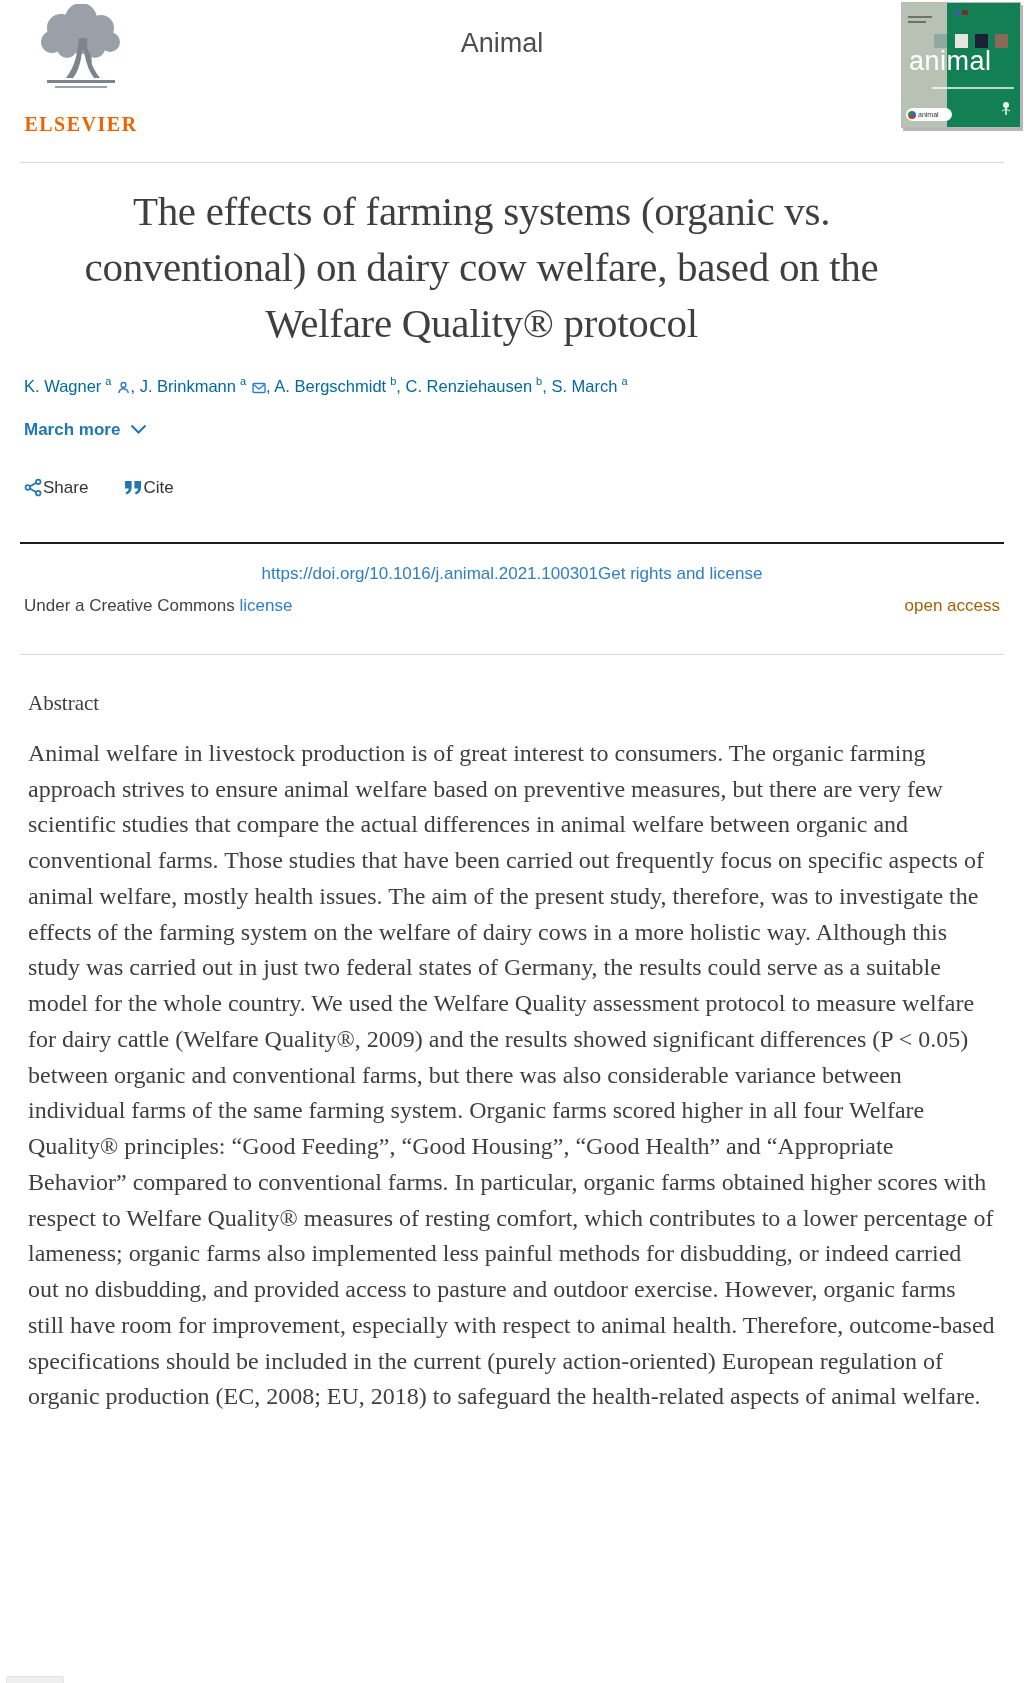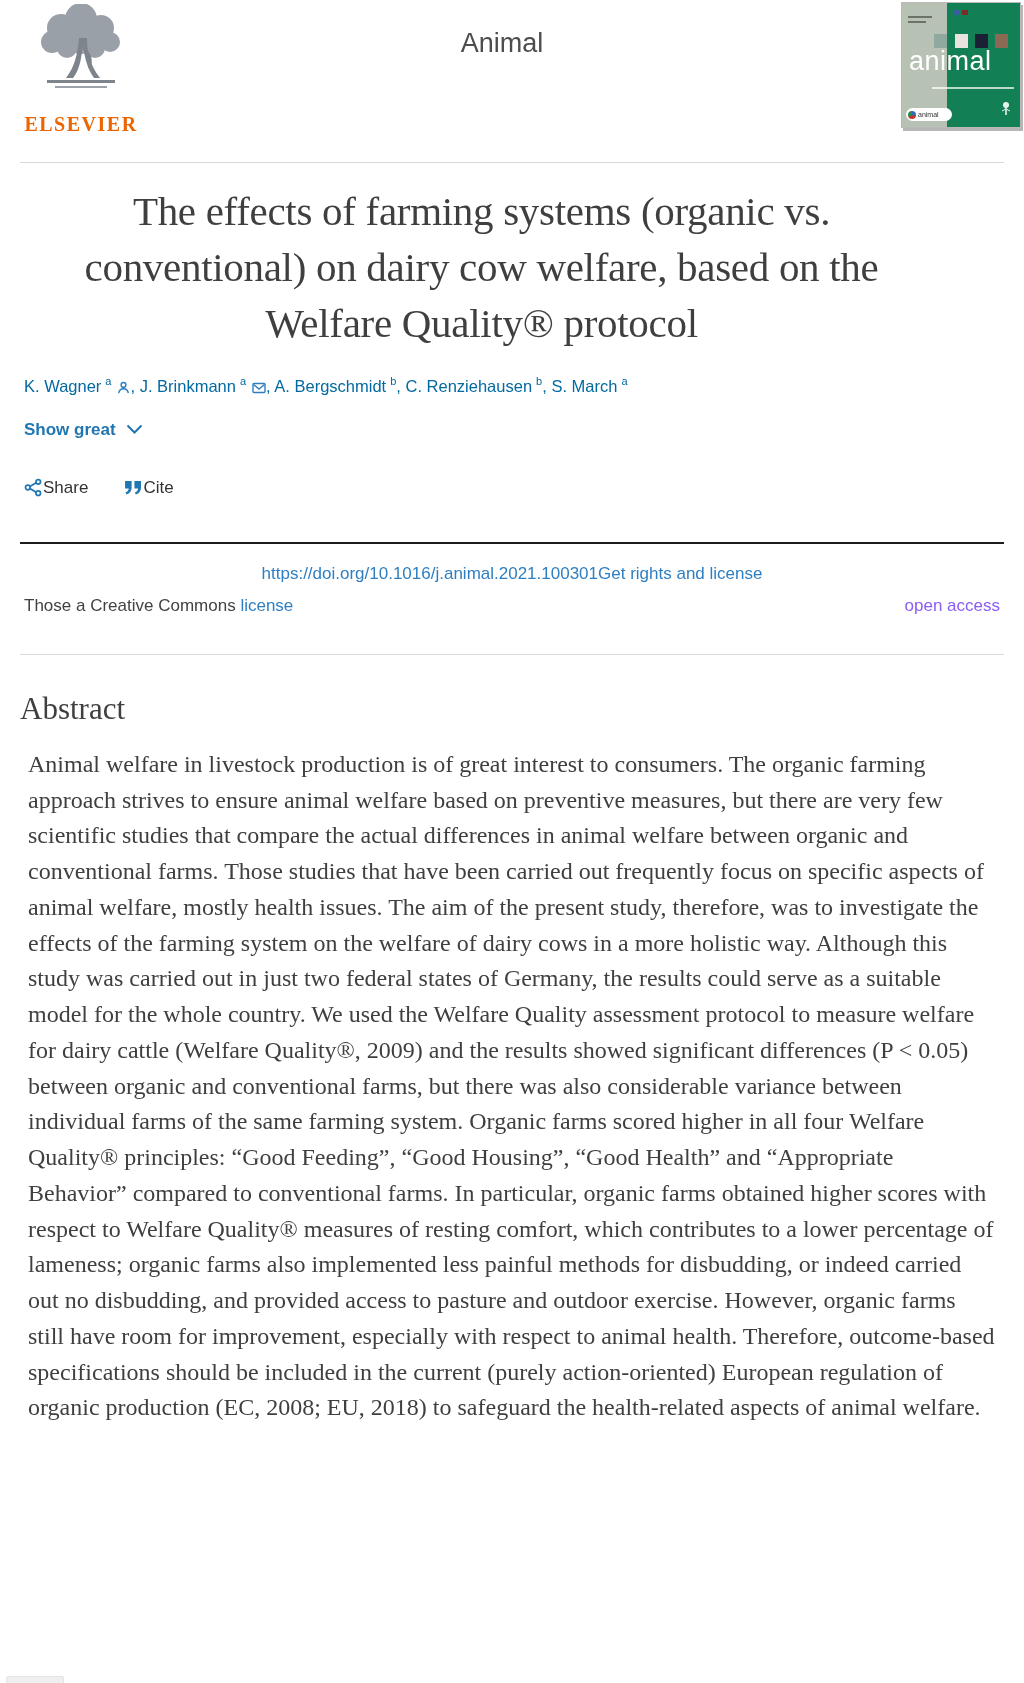--- a/index.html
+++ b/index.html
@@ -71,26 +71,26 @@
   }
 
   .actions { margin:38px 24px 0; display:flex; gap:36px; font-size:17px; color:#333; }
   .action { display:inline-flex; align-items:center; cursor:pointer; background:none; border:0;
             font-size:17px; color:#333; font-family:"Liberation Sans", sans-serif; }
   .action .ic { color:#1f76b0; display:inline-flex; }
 
   
   .meta-row { display:flex; justify-content:center; margin:20px 24px 0; font-size:17px; }
   .meta-row2 { display:flex; justify-content:space-between; margin:12px 24px 0; font-size:17px; color:#424242; }
-  .oa { color:#8b5cf6; cursor:pointer; }
+  .oa { color:#a16207; cursor:pointer; }
 
   
   h2.abstract-heading {
-    margin:36px 20px 0; font-family:"Liberation Serif", serif;
-    font-weight:400; font-size:31px; color:#3f3f3f;
+    margin:36px 28px 0; font-family:"Liberation Serif", serif;
+    font-weight:400; font-size:21px; color:#3f3f3f;
   }
   p.abstract-text {
     margin:20px 28px 0; font-family:"Liberation Serif", serif;
     font-size:24px; line-height:1.49; color:#3f3f3f;
   }
 
   
   .peek-box {
     position:absolute; left:6px; bottom:0; width:58px; height:7px;
     background:#efefef; border:1px solid #e3e3e3; border-bottom:none;
@@ -165,21 +165,21 @@
             <circle cx="7" cy="4.2" r="2.6"></circle>
             <path d="M1.8 13 C2.4 9.6 4.5 8.3 7 8.3 C9.5 8.3 11.6 9.6 12.2 13"></path>
           </svg></span></span><span>, </span><span class="author"><span>J. Brinkmann</span><sup>a</sup><span class="aicon"><svg width="14" height="12" viewBox="0 0 14 12" fill="none" stroke="currentColor" stroke-width="1.4">
             <rect x="1" y="1.5" width="12" height="9" rx="1"></rect>
             <path d="M1.5 2.5 L7 7 L12.5 2.5"></path>
           </svg></span></span><span>, </span><span class="author"><span>A. Bergschmidt</span><sup>b</sup></span><span>, </span><span class="author"><span>C. Renziehausen</span><sup>b</sup></span><span>, </span><span class="author"><span>S. March</span><sup>a</sup></span>
   </div>
 
   <div>
     <button class="show-more">
-      <span>Show great</span>
+      <span>March more</span>
       <span style="display:inline-flex;">
         <svg width="17" height="11" viewBox="0 0 17 11" fill="none" stroke="#1f76b0" stroke-width="2">
             <path d="M1.5 1.5 L8.5 8.5 L15.5 1.5"></path>
           </svg>
       </span>
     </button>
   </div>
 
   <div class="actions">
     <button class="action">
@@ -204,21 +204,21 @@
     </button>
   </div>
 
   <hr class="dark">
 
   <div class="meta-row">
     <span class="link">https://doi.org/10.1016/j.animal.2021.100301</span>
     <span class="link">Get rights and license</span>
   </div>
   <div class="meta-row2">
-    <span><span>Those a Creative Commons </span><span class="link">license</span></span>
+    <span><span>Under a Creative Commons </span><span class="link">license</span></span>
     <span class="oa">open access</span>
   </div>
 
   <hr class="light2">
 
   <section>
     <h2 class="abstract-heading">Abstract</h2>
     <p class="abstract-text">Animal welfare in livestock production is of great interest to consumers. The organic farming approach strives to ensure animal welfare based on preventive measures, but there are very few scientific studies that compare the actual differences in animal welfare between organic and conventional farms. Those studies that have been carried out frequently focus on specific aspects of animal welfare, mostly health issues. The aim of the present study, therefore, was to investigate the effects of the farming system on the welfare of dairy cows in a more holistic way. Although this study was carried out in just two federal states of Germany, the results could serve as a suitable model for the whole country. We used the Welfare Quality assessment protocol to measure welfare for dairy cattle (Welfare Quality®, 2009) and the results showed significant differences (P &lt; 0.05) between organic and conventional farms, but there was also considerable variance between individual farms of the same farming system. Organic farms scored higher in all four Welfare Quality® principles: “Good Feeding”, “Good Housing”, “Good Health” and “Appropriate Behavior” compared to conventional farms. In particular, organic farms obtained higher scores with respect to Welfare Quality® measures of resting comfort, which contributes to a lower percentage of lameness; organic farms also implemented less painful methods for disbudding, or indeed carried out no disbudding, and provided access to pasture and outdoor exercise. However, organic farms still have room for improvement, especially with respect to animal health. Therefore, outcome-based specifications should be included in the current (purely action-oriented) European regulation of organic production (EC, 2008; EU, 2018) to safeguard the health-related aspects of animal welfare.</p>
   </section>
 

